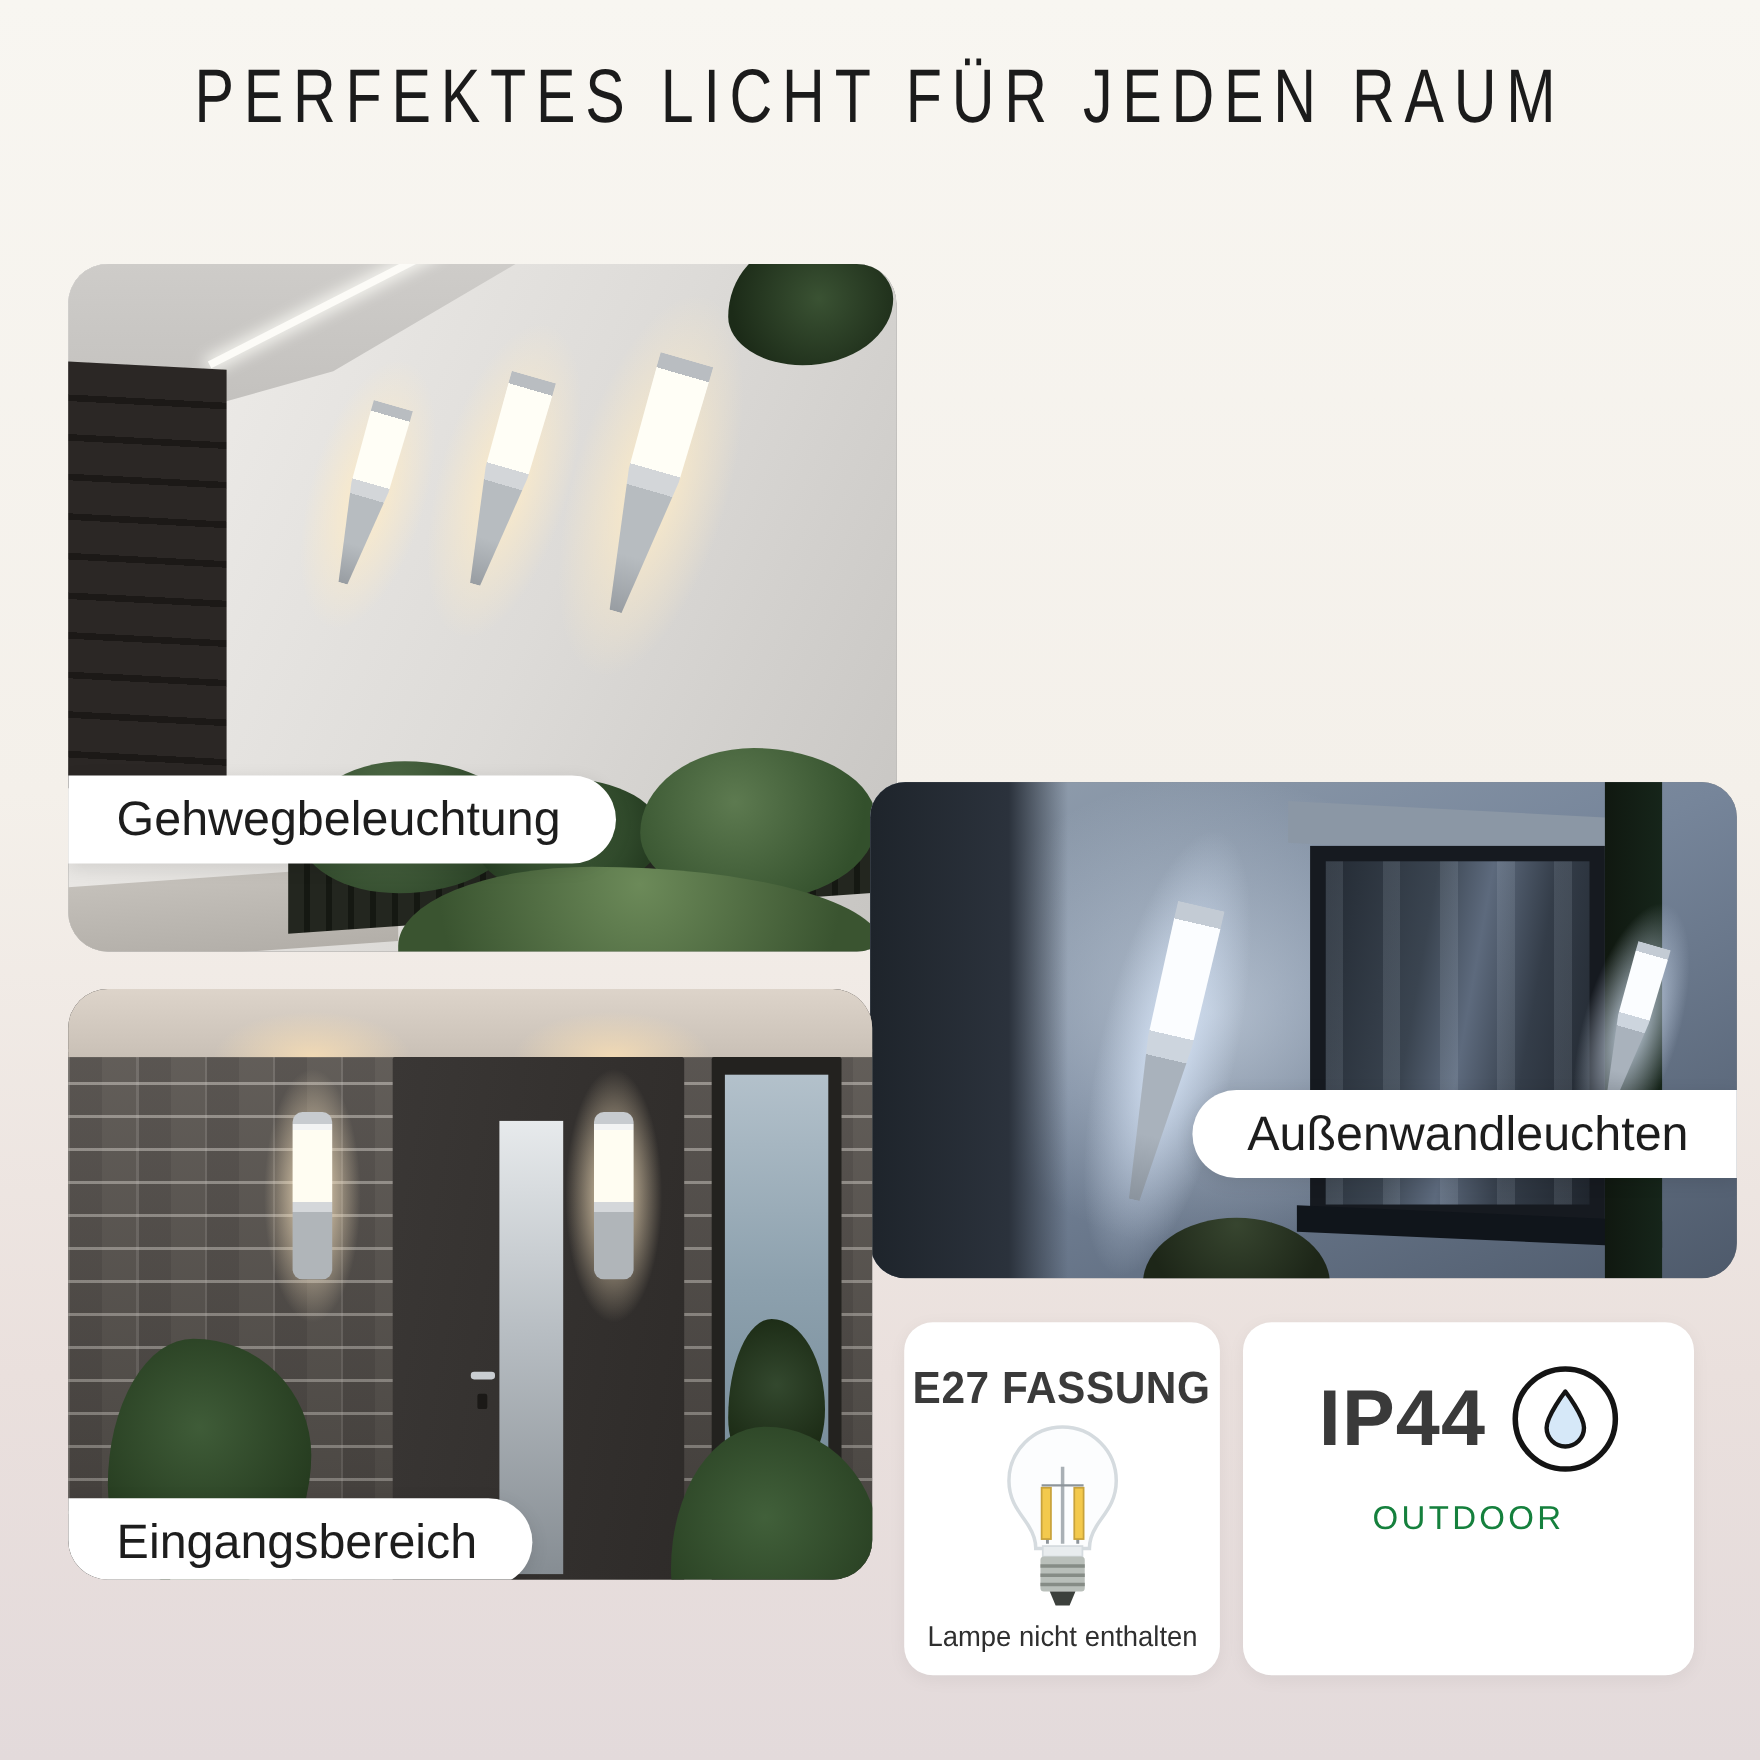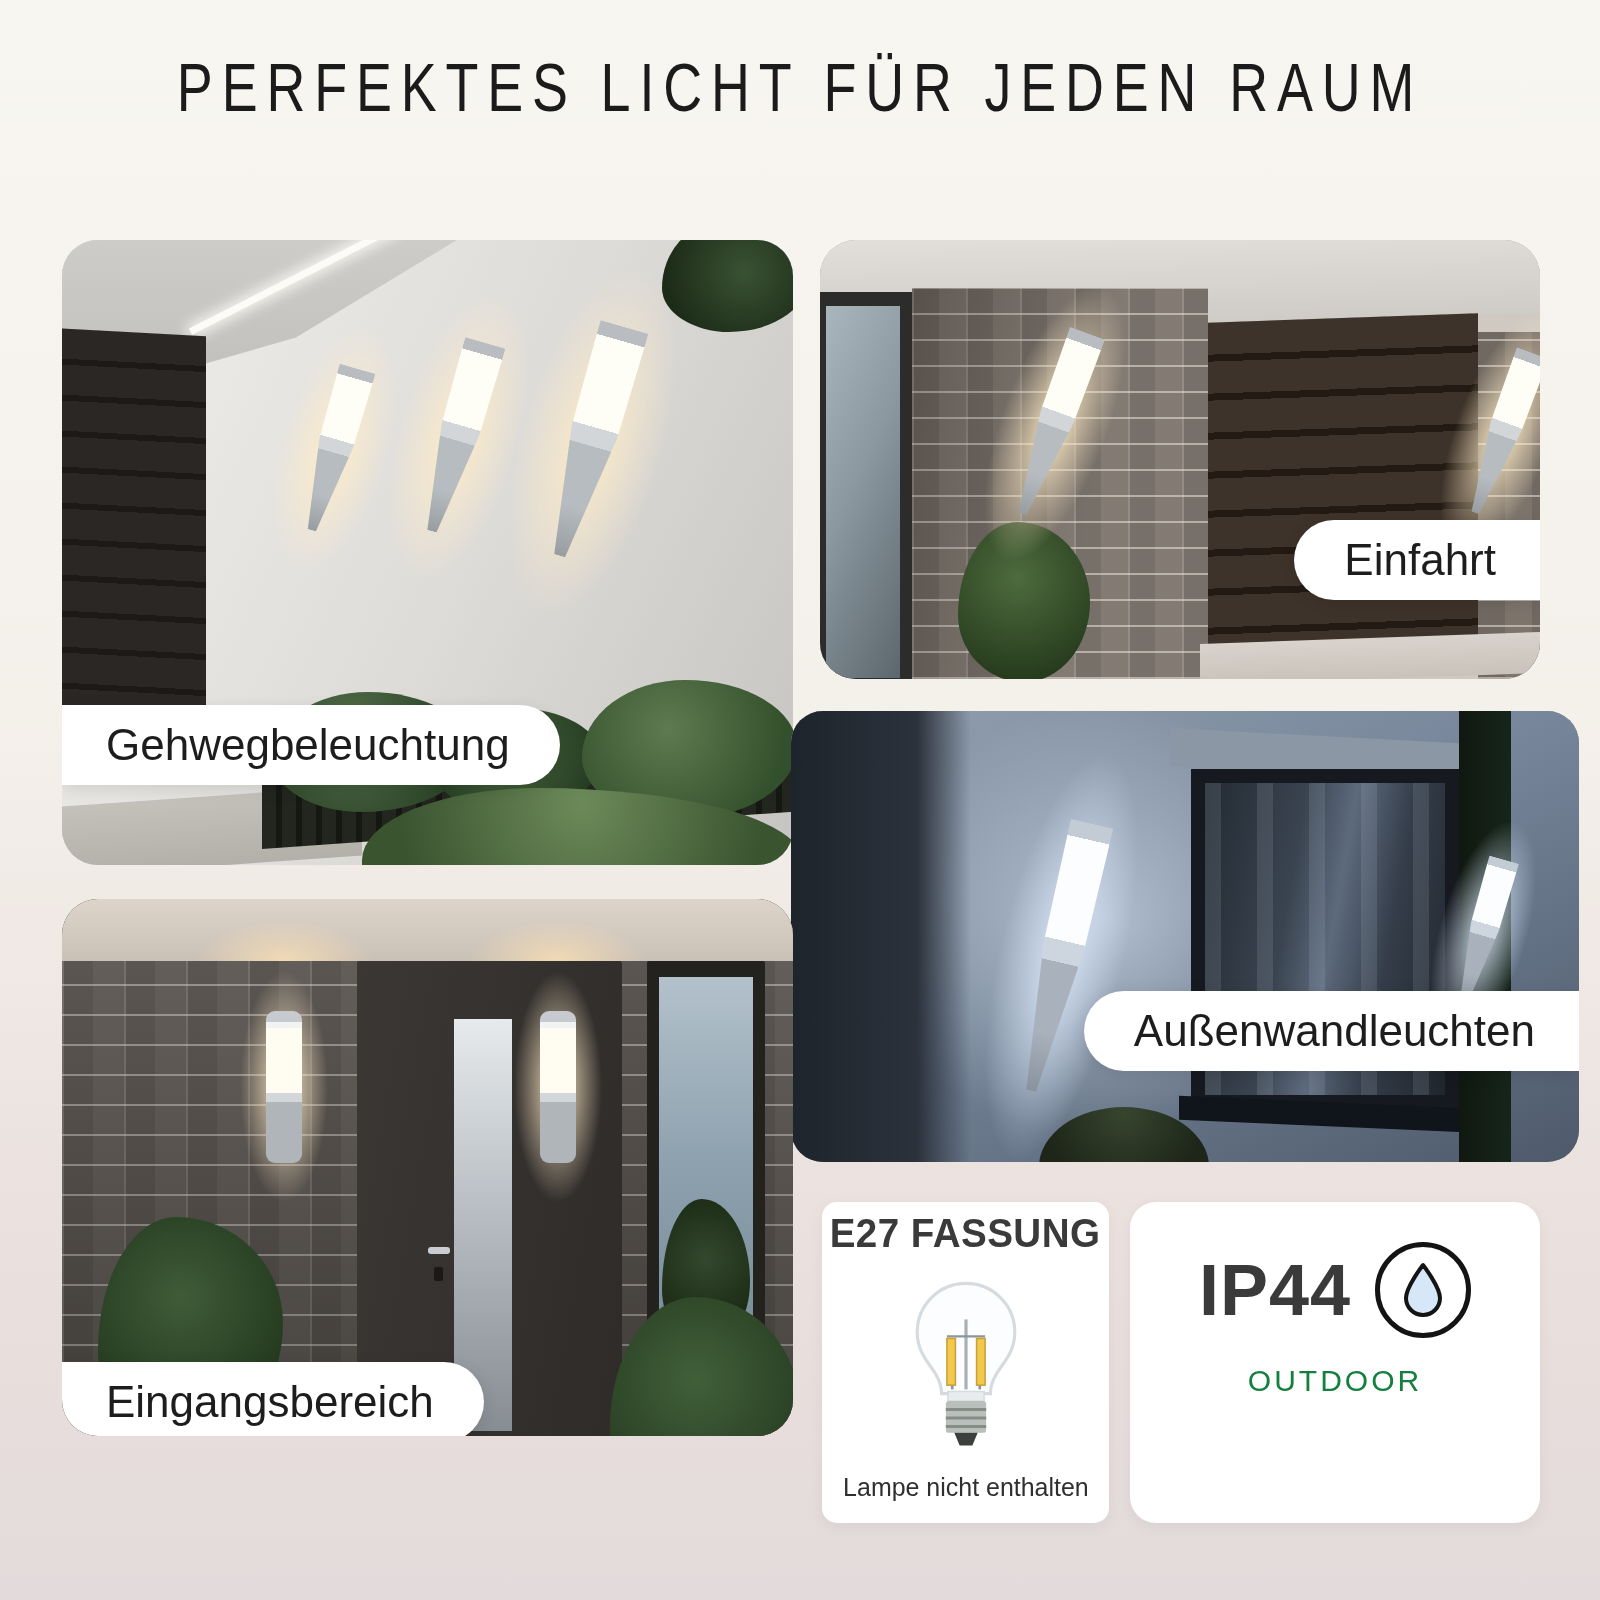--- a/index.html
+++ b/index.html
@@ -9,21 +9,21 @@
     background:linear-gradient(180deg,#f8f6f1 0%,#f4f0ea 45%,#eae0dd 78%,#e3dadb 100%);
   }
   
   .title{
     position:absolute;top:48px;left:50%;margin:0;white-space:nowrap;
     transform:translateX(-50%) scaleX(.78);transform-origin:center;
     font-size:69px;font-weight:500;letter-spacing:.165em;color:#1b1b1b;
   }
   
   .panel{position:absolute;border-radius:36px;overflow:hidden;background:#888;}
-  .p-gehweg {left:62px; top:240px; width:731px;height:625px;}
+  .p-gehweg {left:62px; top:240px; width:731px;height:625px;padding-left:22px;}
   .p-eingang{left:62px; top:899px; width:731px;height:537px;}
   .p-einfahrt{left:820px;top:240px; width:720px;height:439px;}
   .p-aussen {left:791px;top:711px; width:788px;height:451px;border-radius:32px;}
   .panel *{position:absolute;}
   
   .pill{
     position:absolute;z-index:30;height:80px;line-height:80px;background:#fff;
     font-size:44px;font-weight:500;color:#1d1d1d;white-space:nowrap;
     box-shadow:0 4px 16px rgba(0,0,0,.10);
   }
@@ -121,21 +121,21 @@
   .aw-window{left:400px;top:58px;width:268px;height:340px;background:#161a20;}
   .aw-glass{left:414px;top:72px;width:240px;height:312px;background:
     repeating-linear-gradient(90deg,rgba(205,219,233,.12) 0 16px,rgba(0,0,0,0) 16px 52px),
     linear-gradient(100deg,#232a33 0%,#3a4450 35%,#5d6a7d 52%,#343d49 72%,#20262e 100%);}
   .aw-sill{left:388px;top:392px;width:332px;height:24px;background:#10151b;transform:skewY(2.5deg);}
   .aw-trees{left:668px;top:0;width:52px;height:100%;background:linear-gradient(90deg,#101810 0%,#16251a 100%);}
   .aw-grass{left:248px;top:396px;width:170px;height:60px;background:radial-gradient(circle at 50% 10%,#37452f,#1d2618 80%);border-radius:50% 50% 0 0/100% 100% 0 0;}
   
   .card{position:absolute;background:#fff;border-radius:26px;box-shadow:0 4px 16px rgba(0,0,0,.05);
     display:flex;flex-direction:column;align-items:center;}
-  .c-e27{left:822px;top:1202px;width:287px;height:321px;padding:8px 10px 20px;box-sizing:border-box;justify-content:space-between;border-radius:15px;}
+  .c-e27{left:822px;top:1202px;width:287px;height:321px;padding:36px 10px 20px;box-sizing:border-box;justify-content:space-between;}
   .c-e27 h2{margin:0;font-size:41px;font-weight:700;color:#3a3a3a;letter-spacing:.5px;white-space:nowrap;transform:scaleX(.94);}
   .c-e27 .note{font-size:26px;color:#2f2f2f;white-space:nowrap;transform:scaleX(.96);}
   .c-ip44{left:1130px;top:1202px;width:410px;height:321px;padding:40px 10px 15px;box-sizing:border-box;}
   .ip-row{display:flex;align-items:center;gap:24px;}
   .ip-title{font-size:72px;font-weight:700;color:#3a3a3a;letter-spacing:1px;}
   .drop-circle{width:86px;height:86px;border:5px solid #141414;border-radius:50%;display:flex;align-items:center;justify-content:center;background:#fff;}
   .ip-sub{margin-top:22px;font-size:28px;color:#474747;text-align:center;line-height:1.3;}
   .ip-out{margin-top:26px;font-size:30px;color:#15803d;letter-spacing:3px;text-align:right;}
 </style>
 </head>
@@ -156,34 +156,20 @@
     <div class="gw-ground"></div>
     <div class="gw-planter"></div>
     <div class="bush gw-bush1"></div>
     <div class="bush gw-bush2"></div>
     <div class="bush gw-bush3"></div>
     <div class="gw-grass"></div>
     <div class="gw-topplant"></div>
     <div class="pill pill-left" style="top:465px">Gehwegbeleuchtung</div>
   </section>
 
-  <section class="panel p-einfahrt">
-    <div class="ef-bg"></div>
-    <div class="ef-lintel"></div>
-    <div class="ef-window"></div>
-    <div class="ef-wglass"></div>
-    <div class="ef-pillar1"></div>
-    <div class="ef-garage"></div>
-    <div class="ef-pillar2"></div>
-    <div class="ef-drive"></div>
-    <div class="ef-plant"></div>
-    <div class="torch warm" style="left:238px;top:92px;width:46px;height:192px;--r:20deg"></div>
-    <div class="torch warm" style="left:686px;top:112px;width:42px;height:170px;--r:20deg"></div>
-    <div class="pill pill-right" style="top:280px">Einfahrt</div>
-  </section>
 
   <section class="panel p-aussen">
     <div class="aw-wall"></div>
     <div class="aw-dark"></div>
     <div class="aw-lintel"></div>
     <div class="aw-window"></div>
     <div class="aw-glass"></div>
     <div class="aw-sill"></div>
     <div class="aw-trees"></div>
     <div class="torch cool" style="left:268px;top:112px;width:54px;height:274px;--r:13deg"></div>

